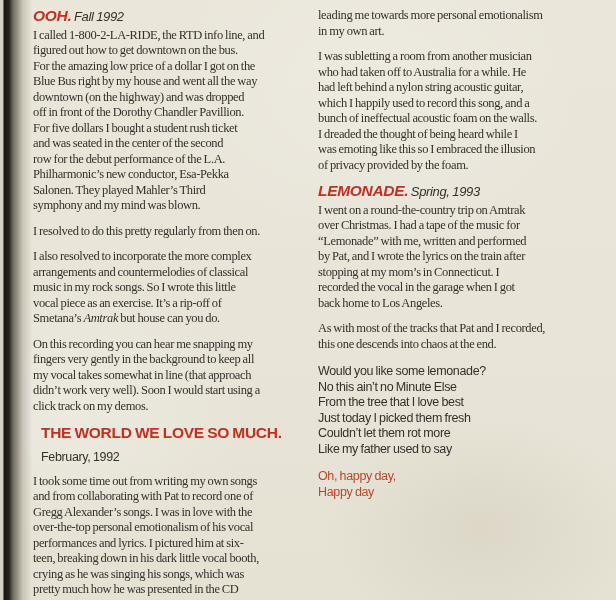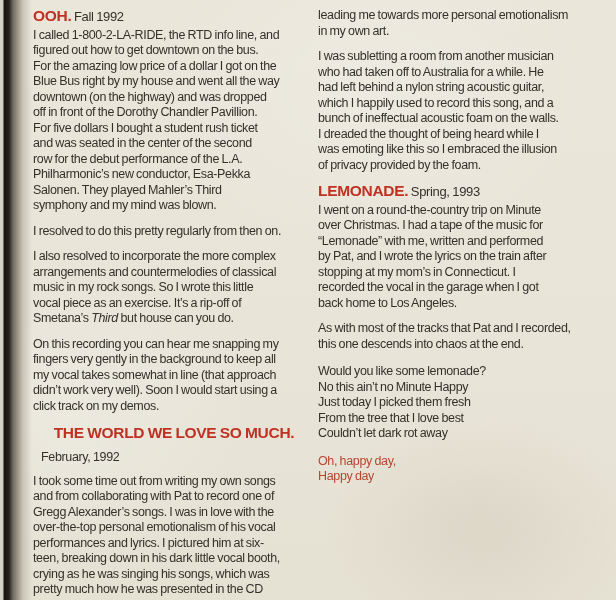--- a/index.html
+++ b/index.html
@@ -26,29 +26,29 @@
       #c9c5b8 23px, rgba(233,229,217,0) 32px);
     pointer-events: none;
   }
   .col {
     position: absolute; top: 8px;
     font-size: 12.5px; line-height: 15.5px;
     letter-spacing: -0.35px; word-spacing: -0.6px;
   }
   .col1 { left: 33px;  width: 282px; }
   .col2 { left: 318px; width: 290px; }
-  .para { margin: 0 0 10px 0; white-space: pre-line; }
-  .heading-line { margin: 0 0 2px 0; }
+  .para { margin: 0 0 10px 0; white-space: pre-line; font-family: Liberation Serif, serif; }
+  .heading-line { margin: 0 0 2px 0; font-style: italic; }
   .red-title {
     color: #bf3122; font-weight: bold; font-size: 15.5px;
     letter-spacing: -0.3px;
   }
   .heading-date { font-weight: normal; color: #34312b; font-size: 13px; }
   .date-line { margin: 8px; white-space: pre-line; }
-  .block-heading { margin: 8px; line-height: 18px; text-align: center; }
+  .block-heading { margin: 8px; line-height: 18px; }
   .italic { font-style: italic; }
   .lyrics { margin: 12px 0 10px 0; }
   .lyric-line { white-space: pre-line; }
   .lyrics-red { color: #b6462f; }
 </style>
 </head>
 <body>
 
 <div class="page">
   <div class="scan-edge"></div>
@@ -68,21 +68,21 @@
 and was seated in the center of the second
 row for the debut performance of the L.A.
 Philharmonic’s new conductor, Esa-Pekka
 Salonen.  They played Mahler’s Third
 symphony and my mind was blown.</p>
     <p class="para">I resolved to do this pretty regularly from then on.</p>
     <p class="para"><span>I also resolved to incorporate the more complex
 arrangements and countermelodies of classical
 music in my rock songs.  So I wrote this little
 vocal piece as an exercise.  It’s a rip-off of
-Smetana’s </span><span class="italic">Third</span><span> but house can you do.</span></p>
+Smetana’s </span><span class="italic">Amtrak</span><span> but house can you do.</span></p>
     <p class="para">On this recording you can hear me snapping my
 fingers very gently in the background to keep all
 my vocal takes somewhat in line (that approach
 didn’t work very well).  Soon I would start using a
 click track on my demos.</p>
 
     <div class="block-heading red-title">THE WORLD WE LOVE SO MUCH.</div>
     <div class="date-line">February, 1992</div>
     <p class="para">I took some time out from writing my own songs
 and from collaborating with Pat to record one of
@@ -104,36 +104,37 @@
 which I happily used to record this song, and a
 bunch of ineffectual acoustic foam on the walls.
 I dreaded the thought of being heard while I
 was emoting like this so I embraced the illusion
 of privacy provided by the foam.</p>
 
     <div class="heading-line">
       <span class="red-title">LEMONADE.</span>
       <span class="heading-date">Spring, 1993</span>
     </div>
-    <p class="para">I went on a round-the-country trip on Minute
+    <p class="para">I went on a round-the-country trip on Amtrak
 over Christmas.  I had a tape of the music for
 “Lemonade” with me, written and performed
 by Pat, and I wrote the lyrics on the train after
 stopping at my mom’s in Connecticut.  I
 recorded the vocal in the garage when I got
 back home to Los Angeles.</p>
     <p class="para">As with most of the tracks that Pat and I recorded,
 this one descends into chaos at the end.</p>
 
     <div class="lyrics">
       <div class="lyric-line">Would you like some lemonade?</div>
-      <div class="lyric-line">No this ain’t no Minute Happy</div>
+      <div class="lyric-line">No this ain’t no Minute Else</div>
+      <div class="lyric-line">From the tree that I love best</div>
       <div class="lyric-line">Just today I picked them fresh</div>
-      <div class="lyric-line">From the tree that I love best</div>
-      <div class="lyric-line">Couldn’t let dark rot away</div>
+      <div class="lyric-line">Couldn’t let them rot more</div>
+      <div class="lyric-line">Like my father used to say</div>
     </div>
 
     <div class="lyrics lyrics-red">
       <div class="lyric-line">Oh, happy day,</div>
       <div class="lyric-line">Happy day</div>
     </div>
   </div>
 </div>
 
 </body></html>

